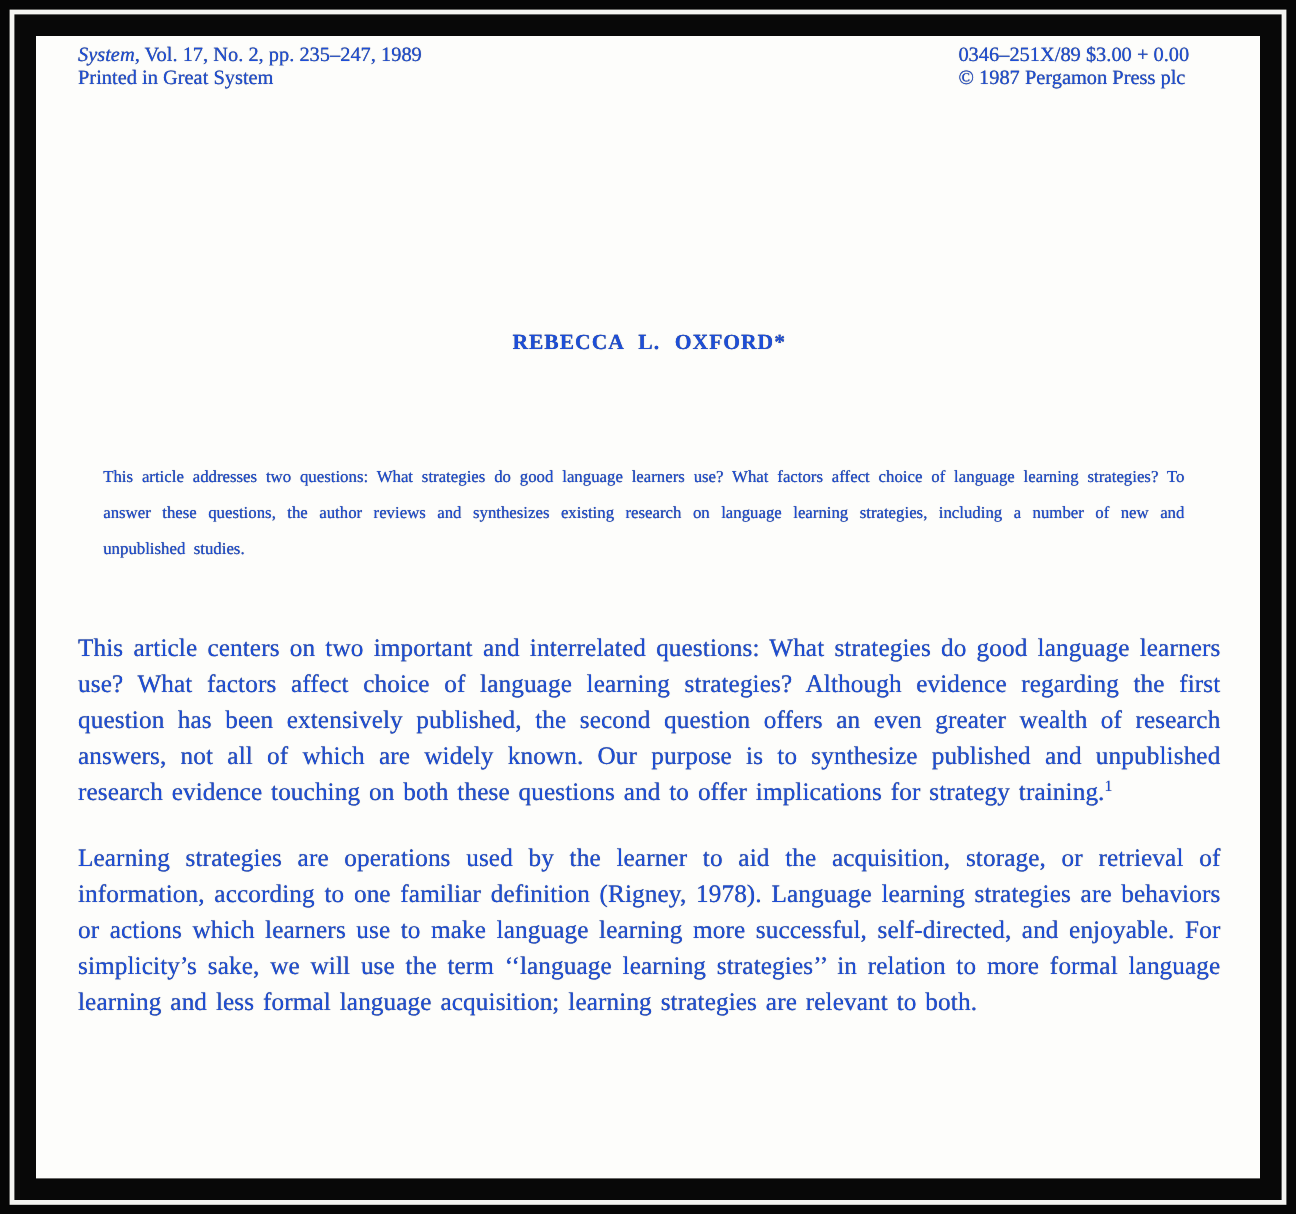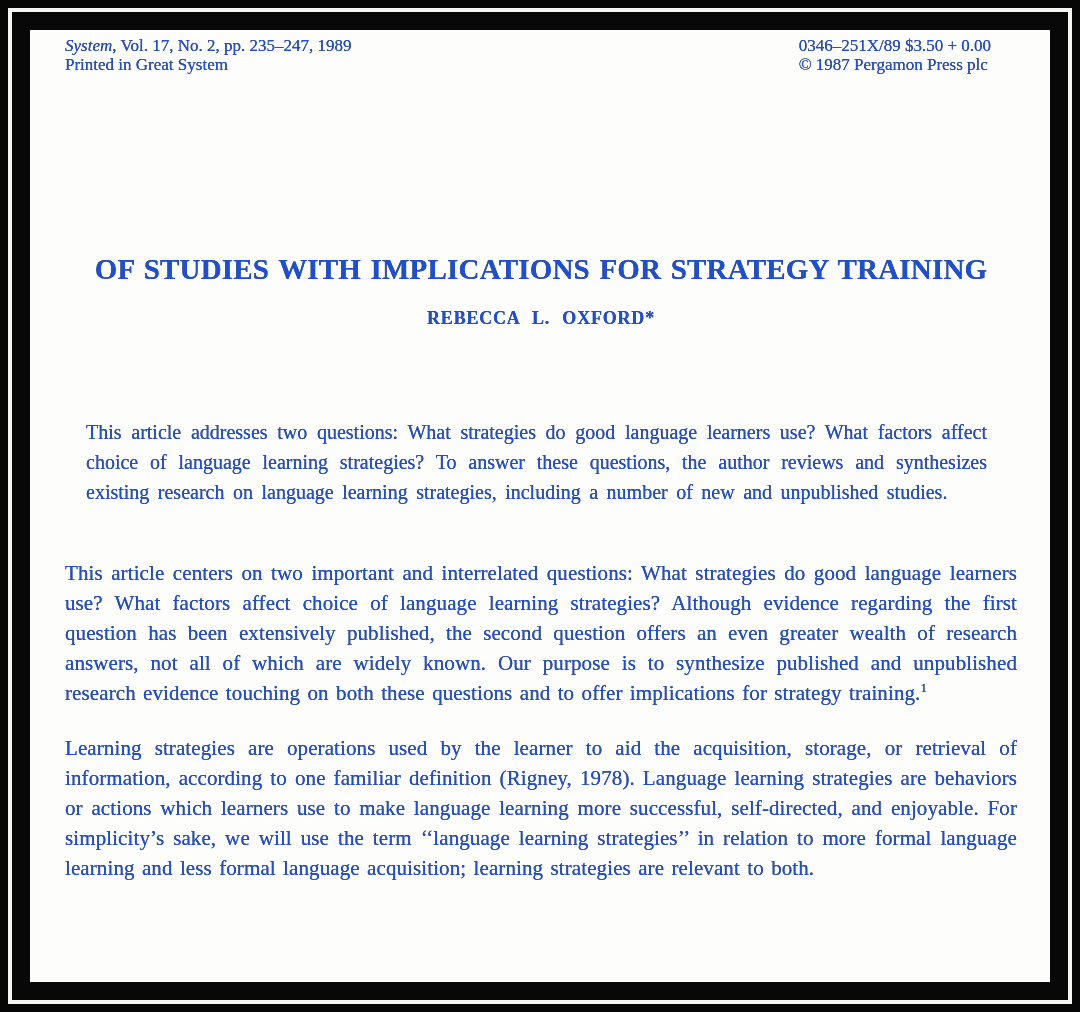--- a/index.html
+++ b/index.html
@@ -65,21 +65,21 @@
   .author {
     margin-top: 22px;
     text-align: center;
     font-size: 18px;
     font-weight: bold;
     letter-spacing: 0.8px;
     word-spacing: 7px;
   }
   .abstract {
     margin: 88px 30px 0 21px;
-    font-size: 20px;
+    font-size: 14px;
     line-height: 30px;
     text-align: justify;
     word-spacing: 3.5px;
   }
   .body-para {
     font-size: 21px;
     line-height: 30px;
     text-align: justify;
     word-spacing: 2px;
     letter-spacing: 0.1px;
@@ -100,26 +100,26 @@
   <div class="gap-stripe">
     <div class="inner-frame">
       <div class="page">
 
         <div class="journal-header">
           <div class="left-block">
             <div><span class="italic">System</span><span>, Vol. 17, No. 2, pp. 235–247, 1989</span></div>
             <div>Printed in Great System</div>
           </div>
           <div class="right-block">
-            <div>0346–251X/89 $3.50 + 0.00</div>
+            <div>0346–251X/89 $3.00 + 0.00</div>
             <div>© 1987 Pergamon Press plc</div>
           </div>
         </div>
 
-        <h1 class="title"><br><span>OF STUDIES WITH IMPLICATIONS FOR STRATEGY TRAINING</span></h1>
+        <h1 class="title"><br></h1>
 
         <div class="author">REBECCA L. OXFORD*</div>
 
         <p class="abstract">This article addresses two questions: What strategies do good language learners use? What factors affect choice of language learning strategies? To answer these questions, the author reviews and synthesizes existing research on language learning strategies, including a number of new and unpublished studies.</p>
 
         <p class="body-para first"><span>This article centers on two important and interrelated questions: What strategies do good language learners use? What factors affect choice of language learning strategies? Although evidence regarding the first question has been extensively published, the second question offers an even greater wealth of research answers, not all of which are widely known. Our purpose is to synthesize published and unpublished research evidence touching on both these questions and to offer implications for strategy training.</span><sup class="footnote">1</sup></p>
 
         <p class="body-para second">Learning strategies are operations used by the learner to aid the acquisition, storage, or retrieval of information, according to one familiar definition (Rigney, 1978). Language learning strategies are behaviors or actions which learners use to make language learning more successful, self-directed, and enjoyable. For simplicity’s sake, we will use the term ‘‘language learning strategies’’ in relation to more formal language learning and less formal language acquisition; learning strategies are relevant to both.</p>
 
       </div>

